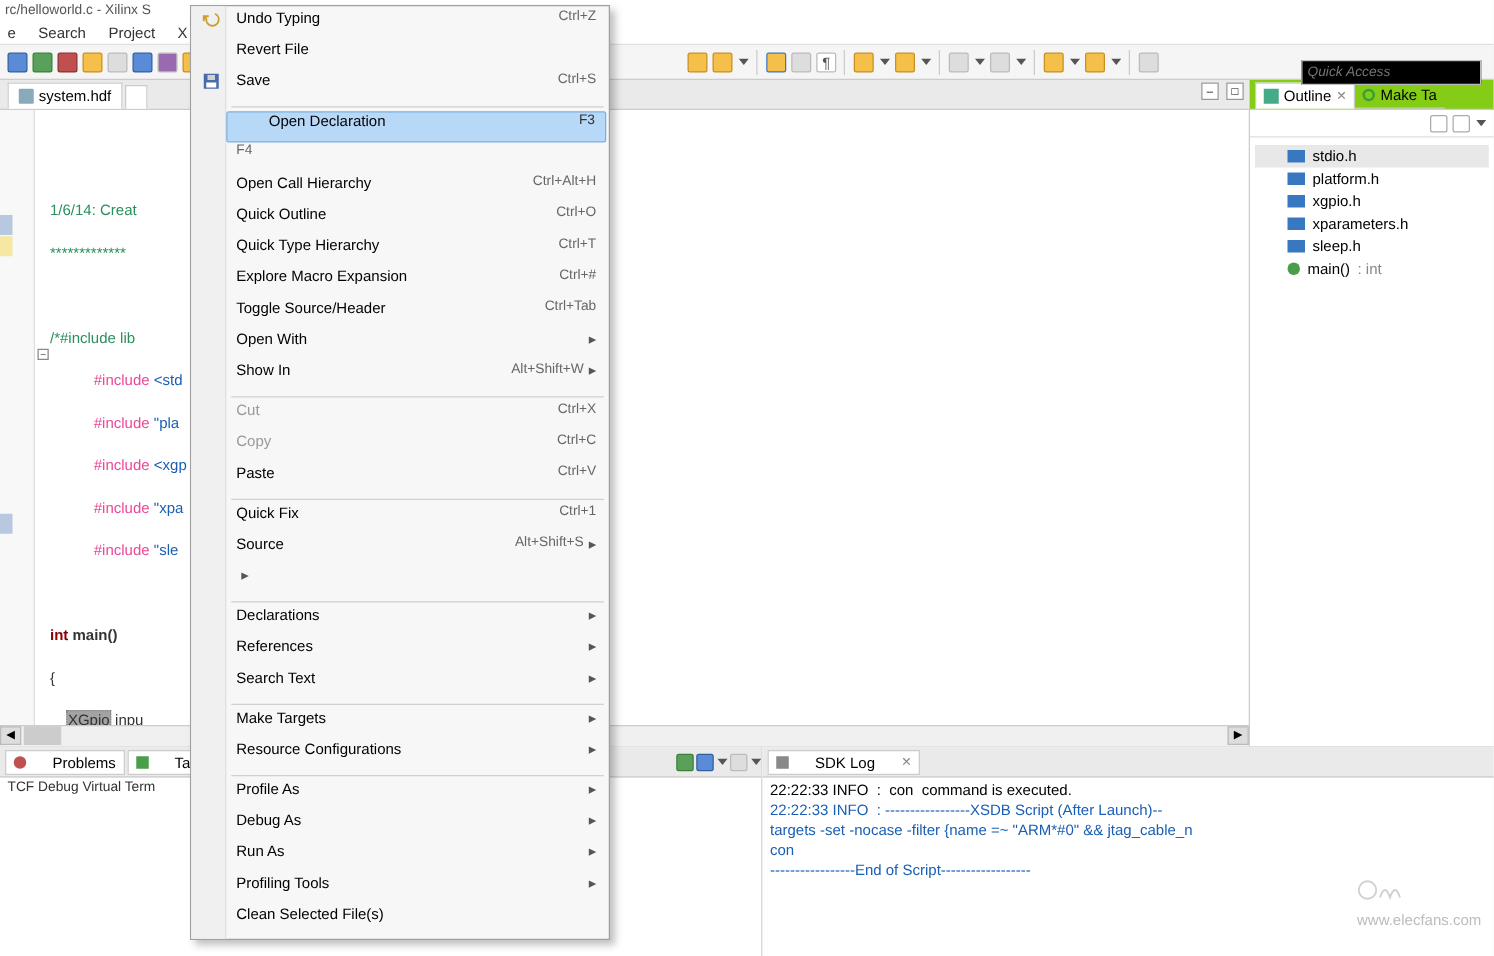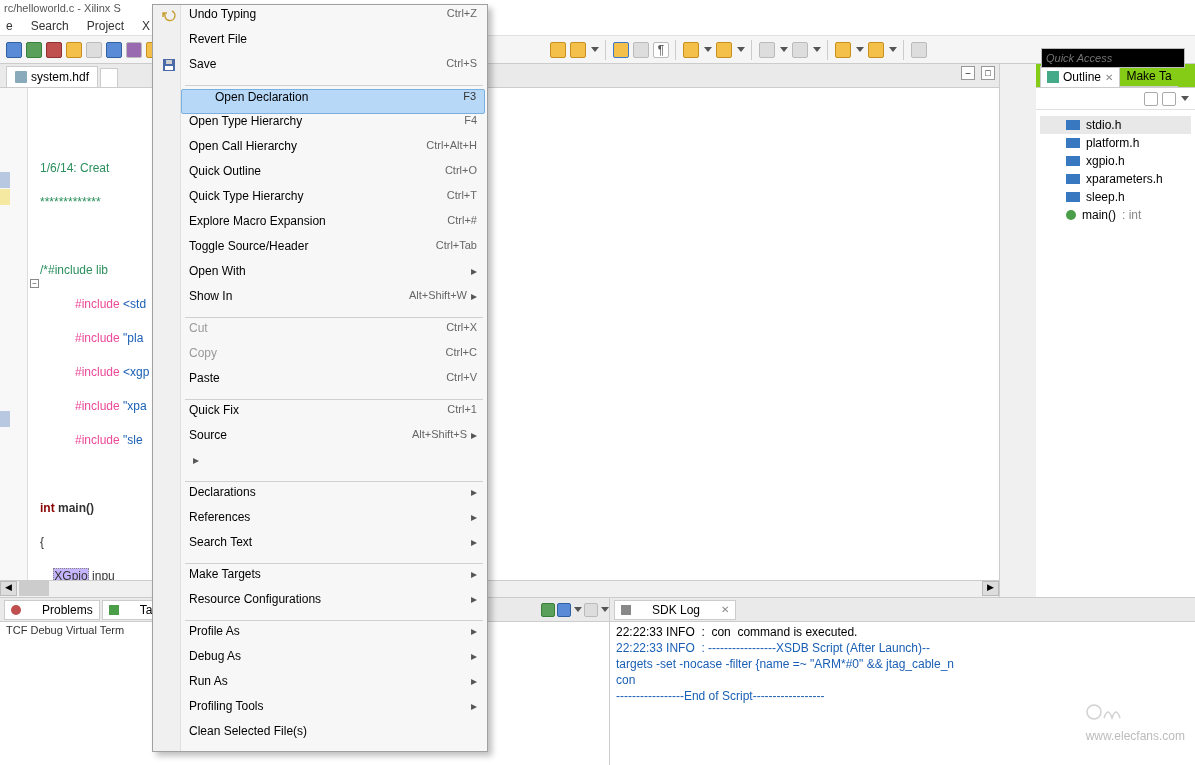--- a/index.html
+++ b/index.html
@@ -4,42 +4,42 @@
 <style>
 * { margin: 0; padding: 0; box-sizing: border-box; font-family: "Segoe UI", Tahoma, sans-serif; font-size: 12px; }
 body { width: 1195px; height: 765px; background: #f0f0f0; overflow: hidden; position: relative; }
 
 .titlebar { height: 16px; background: #fff; padding-left: 4px; color: #555; font-size: 11px; line-height: 16px; overflow: hidden; }
 .menubar { height: 20px; background: #fff; padding-left: 6px; border-bottom: 1px solid #e0e0e0; display: flex; align-items: center; gap: 18px; color: #333; }
 .toolbar-row { height: 28px; background: #f5f5f5; border-bottom: 1px solid #ccc; display: flex; align-items: center; padding: 0 6px; gap: 4px; position: relative; }
 .tb-icon { width: 16px; height: 16px; display: inline-block; background: #ddd; border: 1px solid #bbb; border-radius: 2px; }
 .tb-sep { width: 2px; height: 20px; border-left: 1px solid #ccc; margin: 0 2px; }
 
-.work-area { display: flex; height: 533px; gap: 36px; }
+.work-area { display: flex; height: 533px; }
 .editor-col { width: 1000px; border-right: 1px solid #ccc; display: flex; flex-direction: column; background: #fff; }
 .outline-col { flex: 1; background: #fff; display: flex; flex-direction: column; }
 
 .tab-strip { height: 24px; background: #eaeaea; border-bottom: 1px solid #ccc; display: flex; align-items: flex-end; padding-left: 6px; position: relative; }
 .tab { background: #fff; border: 1px solid #ccc; border-bottom: none; padding: 3px 8px; font-size: 11px; display: flex; align-items: center; gap: 4px; margin-right: 2px; }
 .tab .tico { width: 12px; height: 12px; background: #8ab; border-radius: 1px; }
 .tab-right { position: absolute; right: 4px; top: 2px; display: flex; gap: 6px; }
 .mini-btn { width: 14px; height: 14px; border: 1px solid #999; background: #fff; font-size: 9px; text-align: center; line-height: 12px; }
 
 .code-area { flex: 1; position: relative; font-family: Consolas, "Courier New", monospace; font-size: 13px; line-height: 17px; padding: 4px 0 4px 40px; white-space: pre; overflow: hidden; color: #333; }
 .ruler { position: absolute; left: 0; top: 0; width: 28px; height: 100%; background: #f8f8f8; border-right: 1px solid #ddd; }
 .mark-col { position: absolute; left: 0; top: 0; width: 12px; height: 100%; }
 .mark { position: absolute; left: 0; width: 10px; height: 16px; background: #b8c8e0; }
 .mark.y { background: #f5e8a0; }
 .cline { position: relative; }
 .cline .comment { color: #2a8f5d; }
 .cline .kw { color: #8b0000; font-weight: bold; }
 .cline .inc { color: #ec4899; margin-left: 35px; }
 .cline .str { color: #1a5fb4; }
 .cline .fn { font-weight: bold; }
-.cline .sym { background: #c4b5fd; border: 1px dotted #888; }
+.cline .sym { background: #a3a3a3; border: 1px dotted #888; }
 .folding { position: absolute; left: 30px; width: 9px; height: 9px; border: 1px solid #888; background: #fff; font-size: 8px; line-height: 7px; text-align: center; color: #444; }
 .hscroll { height: 17px; background: #f0f0f0; border-top: 1px solid #ccc; display: flex; }
 .hscroll .thumb { width: 30px; height: 15px; background: #ccc; margin-left: 2px; }
 .hscroll .arr { width: 17px; height: 15px; background: #ddd; border: 1px solid #bbb; text-align: center; font-size: 9px; }
 
 
 .ctx-menu { position: absolute; left: 152px; top: 4px; width: 336px; background: #f7f7f7; border: 1px solid #a0a0a0; box-shadow: 4px 4px 6px rgba(0,0,0,0.25); z-index: 100; padding: 2px; }
 .ctx-iconcol { position: absolute; left: 0; top: 0; width: 28px; height: 100%; background: #f0f0f0; border-right: 1px solid #e0e0e0; }
 .ctx-item { position: relative; height: 25px; display: flex; align-items: flex-start; padding-left: 34px; padding-right: 8px; cursor: default; }
 .ctx-item.sel { background: #b8d8f8; border: 1px solid #7ab0e0; border-radius: 2px; padding-left: 33px; margin-left: 26px; }
@@ -47,21 +47,21 @@
 .ctx-item .lbl { flex: 1; }
 .ctx-item .short { color: #666; font-size: 11px; }
 .ctx-item.sel .short { color: #333; }
 .ctx-item .sub { color: #555; width: 10px; text-align: right; }
 .ctx-sep { height: 1px; background: #d0d0d0; margin: 3px 2px 3px 30px; }
 .ctx-ico { position: absolute; left: 6px; width: 16px; height: 16px; }
 
 
 .outline-tabs { height: 24px; background: #84cc16; border-bottom: 1px solid #ccc; display: flex; align-items: flex-end; padding-left: 4px; }
 .o-tab { background: #fff; border: 1px solid #ccc; border-bottom: none; padding: 3px 6px; font-size: 11px; display: flex; align-items: center; gap: 4px; }
-.o-tab.bg { background: transparent; border: none; border-bottom: 1px solid #ccc; flex-direction: column; }
+.o-tab.bg { background: transparent; border: none; border-bottom: 1px solid #ccc; }
 .outline-tools { height: 22px; border-bottom: 1px solid #e0e0e0; display: flex; justify-content: flex-end; align-items: center; gap: 4px; padding-right: 6px; }
 .outline-body { flex: 1; padding: 6px 4px; overflow: auto; }
 .o-item { display: flex; align-items: center; gap: 6px; padding: 2px 4px 2px 26px; font-size: 12px; }
 .o-item.sel { background: #e8e8e8; }
 .o-ico { width: 14px; height: 10px; background: #3878c0; display: inline-block; }
 .o-ico.fn { background: #4a9e4a; border-radius: 50%; width: 10px; height: 10px; }
 
 
 .bottom-area { display: flex; height: 168px; border-top: 1px solid #ccc; }
 .panel-left { width: 610px; border-right: 1px solid #ccc; background: #fff; display: flex; flex-direction: column; }
@@ -300,21 +300,20 @@
           </svg></span>
         <span class="lbl">Save</span>
         <span class="short">Ctrl+S</span>
       </div>
       <div class="ctx-sep"></div>
       <div class="ctx-item sel">
         <span class="lbl">Open Declaration</span>
         <span class="short">F3</span>
       </div>
       <div class="ctx-item">
-        <span class="lbl">Open Type Hierarchy</span>
         <span class="short">F4</span>
       </div>
       <div class="ctx-item">
         <span class="lbl">Open Call Hierarchy</span>
         <span class="short">Ctrl+Alt+H</span>
       </div>
       <div class="ctx-item">
         <span class="lbl">Quick Outline</span>
         <span class="short">Ctrl+O</span>
       </div>

